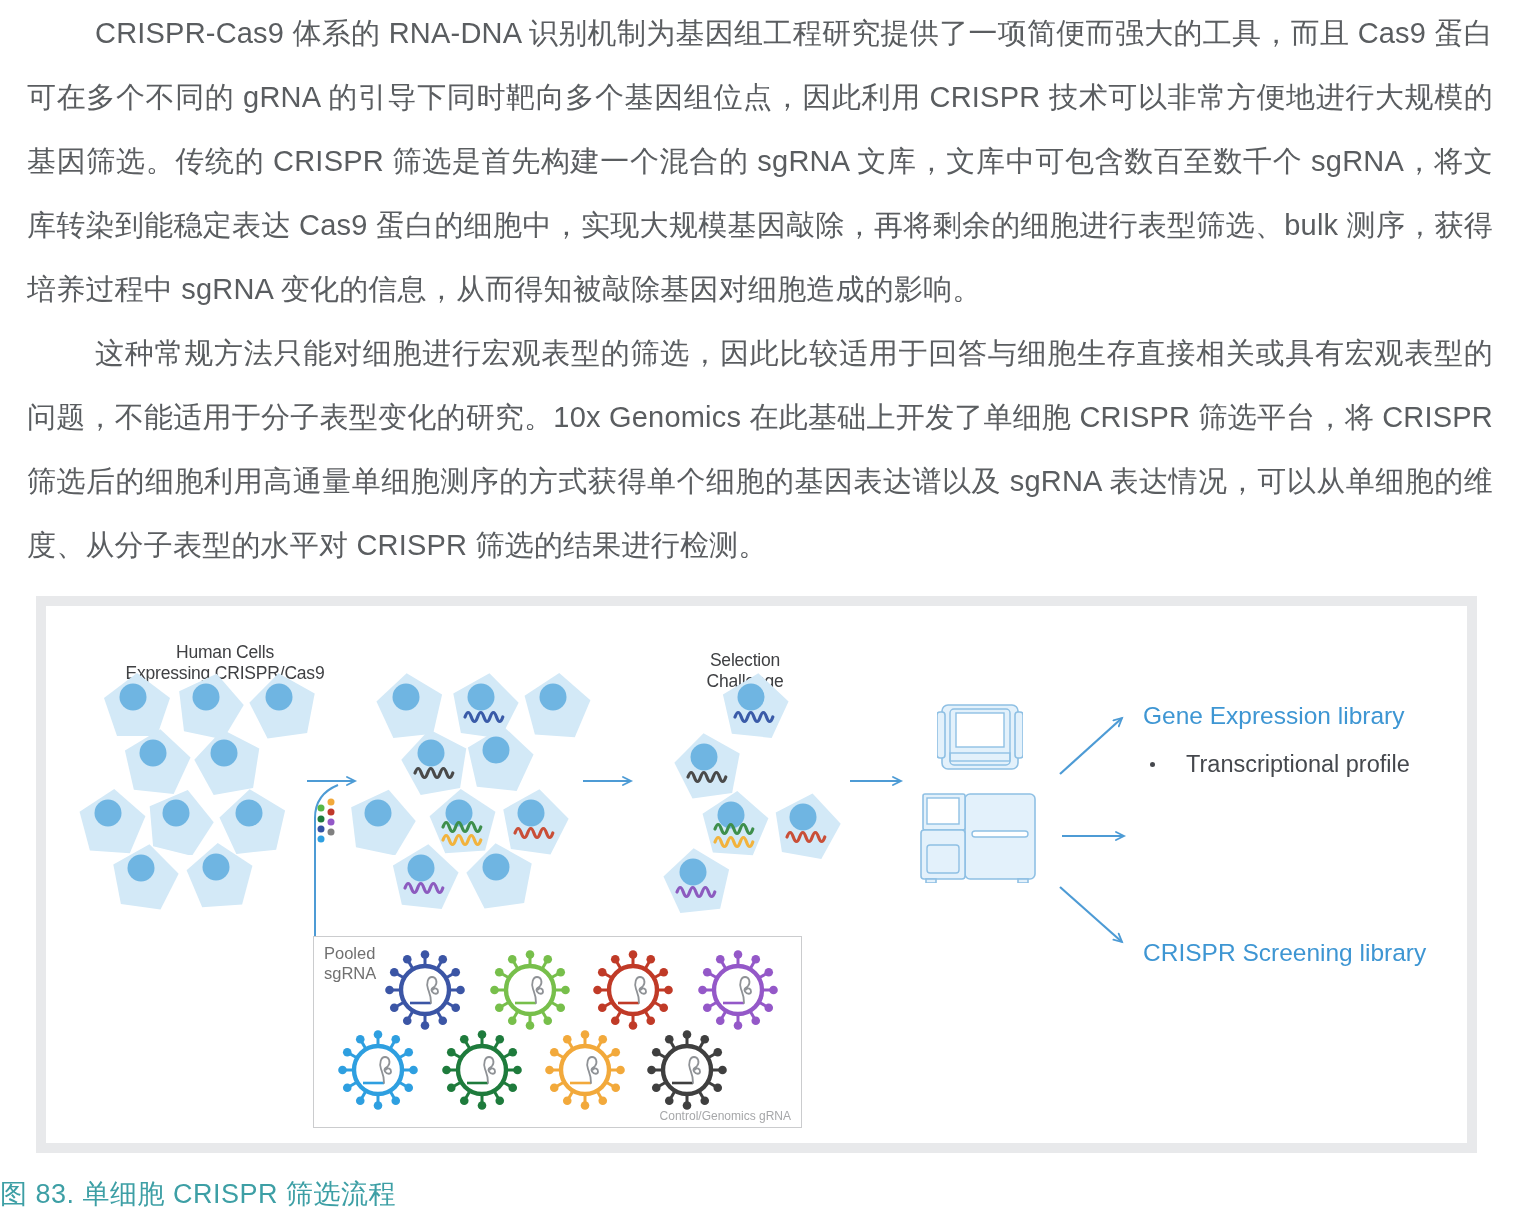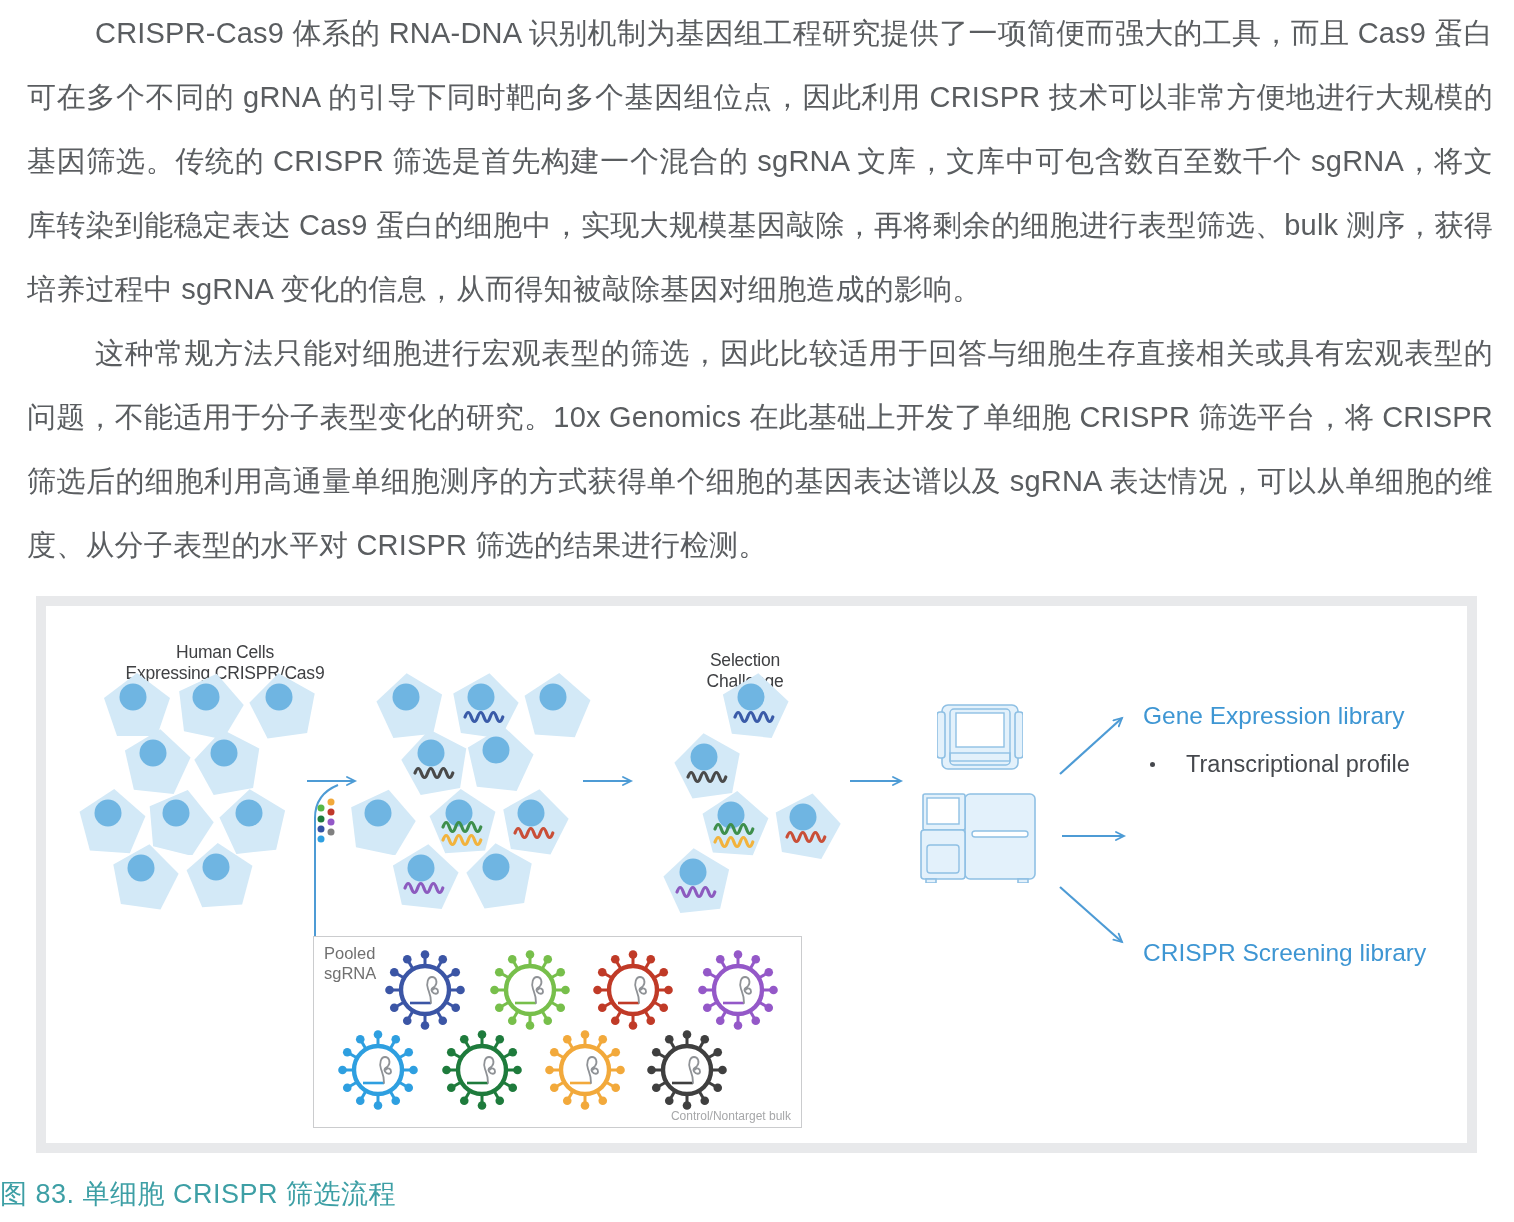--- a/index.html
+++ b/index.html
@@ -116,21 +116,21 @@
     </div>
     <div class="lib" style="top:332px;">
       <div class="lib-name">CRISPR Screening library</div>
     </div>
 
     <div class="pooled">
       <div class="pooled-label">
         <span>Pooled</span>
         <span>sgRNA</span>
       </div>
-      <div class="control-label">Control/Nontarget bulk</div>
+      <div class="control-label">Control/Genomics gRNA</div>
     </div>
 
   <svg width="70" height="68" viewBox="0 0 70 68" class="cell" style="left: 56px; top: 65px;">
         <g transform="rotate(0 35 34)">
           <polygon points="35,2 68,27 55,65 15,65 2,27" fill="#d3e9f7" stroke-linejoin="round"></polygon>
         </g>
         <circle cx="31" cy="26" r="13.5" fill="#6fb5e2"></circle>
       </svg>
       <svg width="70" height="68" viewBox="0 0 70 68" class="cell" style="left: 129px; top: 65px;">
         <g transform="rotate(12 35 34)">

